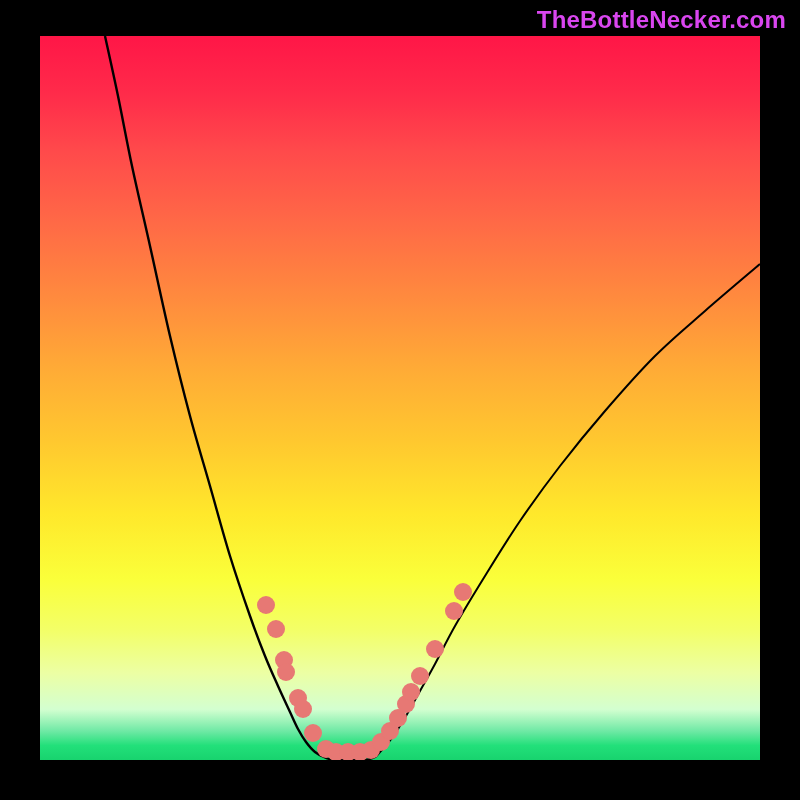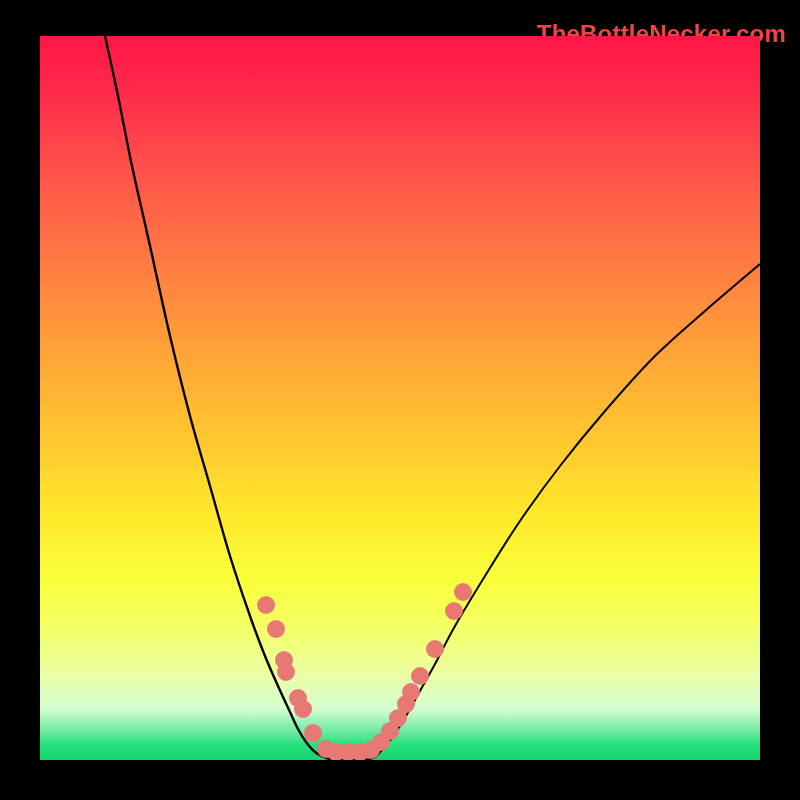--- a/index.html
+++ b/index.html
@@ -39,23 +39,23 @@
       #f3ff67 82%,
       #ecffa4 88%,
       #d3ffd0 93%,
       #6fe9a5 96%,
       #22e07a 98%,
       #18d36e 100%
     );
   }
   .watermark {
     position: absolute;
-    top: 20px;
+    top: 6px;
     right: 14px;
-    color: #ef4444;
+    color: #d946ef;
     font-size: 24px;
     font-weight: 600;
     letter-spacing: 0.2px;
     margin-left: 36px;
   }
   svg.curve {
     position: absolute;
     left: 0;
     top: 0;
     width: 720px;

